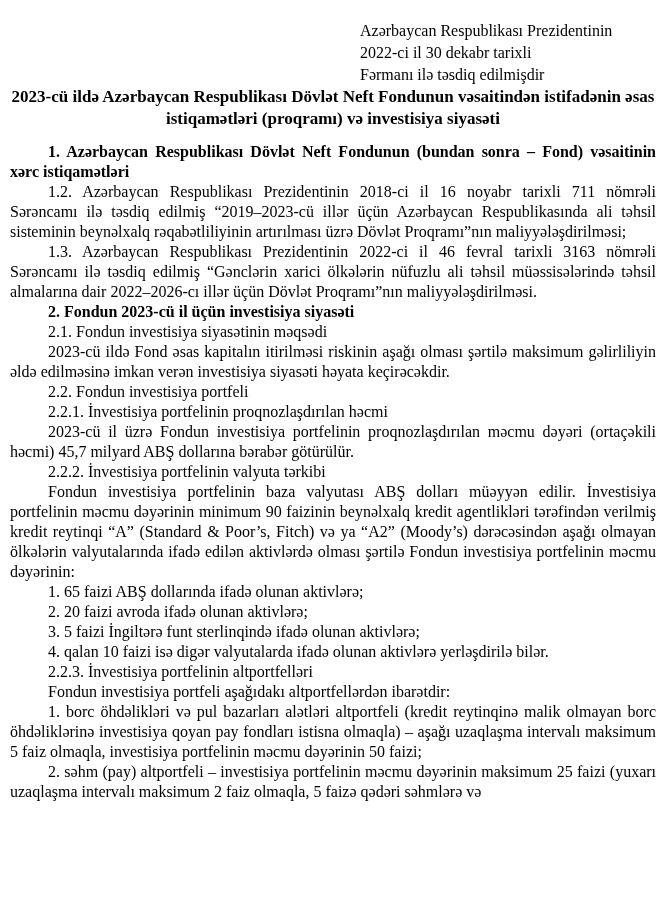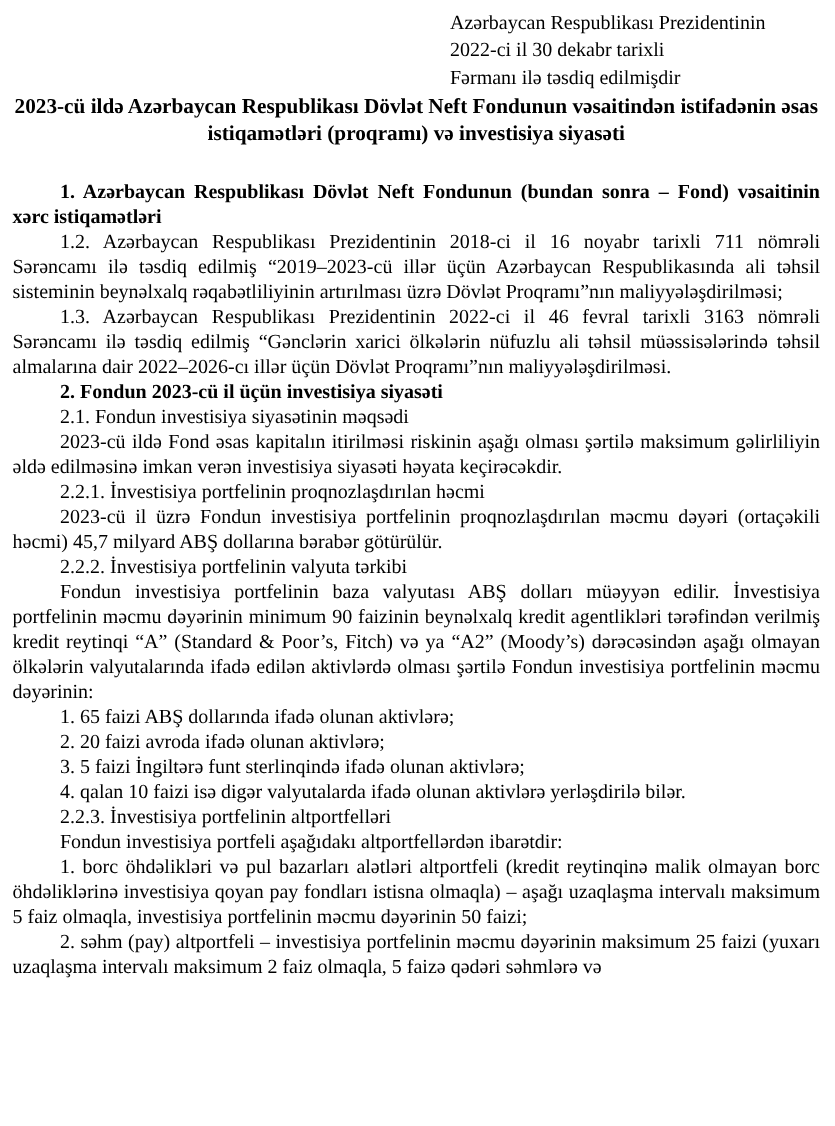--- a/index.html
+++ b/index.html
@@ -11,21 +11,21 @@
     width: 668px;
     height: 901px;
     overflow: hidden;
     font-family: "Liberation Serif", serif;
     color: #000000;
   }
   .page {
     box-sizing: border-box;
     width: 668px;
     height: 652px;
-    padding: 8px 12px 0 10px;
+    padding: 20px 12px 0 10px;
   }
   .approval {
     margin-left: 350px;
     font-size: 16px;
     line-height: 22px;
   }
   .approval div {
     white-space: nowrap;
   }
   .doc-title {
@@ -38,21 +38,21 @@
     margin: 0;
     font-size: 16px;
     line-height: 20px;
     text-align: justify;
     text-indent: 38px;
   }
   .para.bold {
     font-weight: bold;
   }
   .gap-before {
-    margin-top: 26px;
+    margin-top: 12px;
   }
 </style>
 </head>
 <body>
 
 <div class="page">
 
   <div class="approval">
     <div>Azərbaycan Respublikası Prezidentinin</div>
     <div>2022-ci il 30 dekabr tarixli</div>
@@ -60,20 +60,21 @@
   </div>
 
   <div class="doc-title">2023-cü ildə Azərbaycan Respublikası Dövlət Neft Fondunun vəsaitindən istifadənin əsas istiqamətləri (proqramı) və investisiya siyasəti</div>
 
   <p class="para bold gap-before">1. Azərbaycan Respublikası Dövlət Neft Fondunun (bundan sonra – Fond) vəsaitinin xərc istiqamətləri</p>
   <p class="para">1.2. Azərbaycan Respublikası Prezidentinin 2018-ci il 16 noyabr tarixli 711 nömrəli Sərəncamı ilə təsdiq edilmiş “2019–2023-cü illər üçün Azərbaycan Respublikasında ali təhsil sisteminin beynəlxalq rəqabətliliyinin artırılması üzrə Dövlət Proqramı”nın maliyyələşdirilməsi;</p>
   <p class="para">1.3. Azərbaycan Respublikası Prezidentinin 2022-ci il 46 fevral tarixli 3163 nömrəli Sərəncamı ilə təsdiq edilmiş “Gənclərin xarici ölkələrin nüfuzlu ali təhsil müəssisələrində təhsil almalarına dair 2022–2026-cı illər üçün Dövlət Proqramı”nın maliyyələşdirilməsi.</p>
   <p class="para bold">2. Fondun 2023-cü il üçün investisiya siyasəti</p>
   <p class="para">2.1. Fondun investisiya siyasətinin məqsədi</p>
   <p class="para">2023-cü ildə Fond əsas kapitalın itirilməsi riskinin aşağı olması şərtilə maksimum gəlirliliyin əldə edilməsinə imkan verən investisiya siyasəti həyata keçirəcəkdir.</p>
+  <p class="para">2.2. Fondun investisiya portfeli</p>
   <p class="para">2.2.1. İnvestisiya portfelinin proqnozlaşdırılan həcmi</p>
   <p class="para">2023-cü il üzrə Fondun investisiya portfelinin proqnozlaşdırılan məcmu dəyəri (ortaçəkili həcmi) 45,7 milyard ABŞ dollarına bərabər götürülür.</p>
   <p class="para">2.2.2. İnvestisiya portfelinin valyuta tərkibi</p>
   <p class="para">Fondun investisiya portfelinin baza valyutası ABŞ dolları müəyyən edilir. İnvestisiya portfelinin məcmu dəyərinin minimum 90 faizinin beynəlxalq kredit agentlikləri tərəfindən verilmiş kredit reytinqi “A” (Standard &amp; Poor’s, Fitch) və ya “A2” (Moody’s) dərəcəsindən aşağı olmayan ölkələrin valyutalarında ifadə edilən aktivlərdə olması şərtilə Fondun investisiya portfelinin məcmu dəyərinin:</p>
   <p class="para">1. 65 faizi ABŞ dollarında ifadə olunan aktivlərə;</p>
   <p class="para">2. 20 faizi avroda ifadə olunan aktivlərə;</p>
   <p class="para">3. 5 faizi İngiltərə funt sterlinqində ifadə olunan aktivlərə;</p>
   <p class="para">4. qalan 10 faizi isə digər valyutalarda ifadə olunan aktivlərə yerləşdirilə bilər.</p>
   <p class="para">2.2.3. İnvestisiya portfelinin altportfelləri</p>
   <p class="para">Fondun investisiya portfeli aşağıdakı altportfellərdən ibarətdir:</p>

